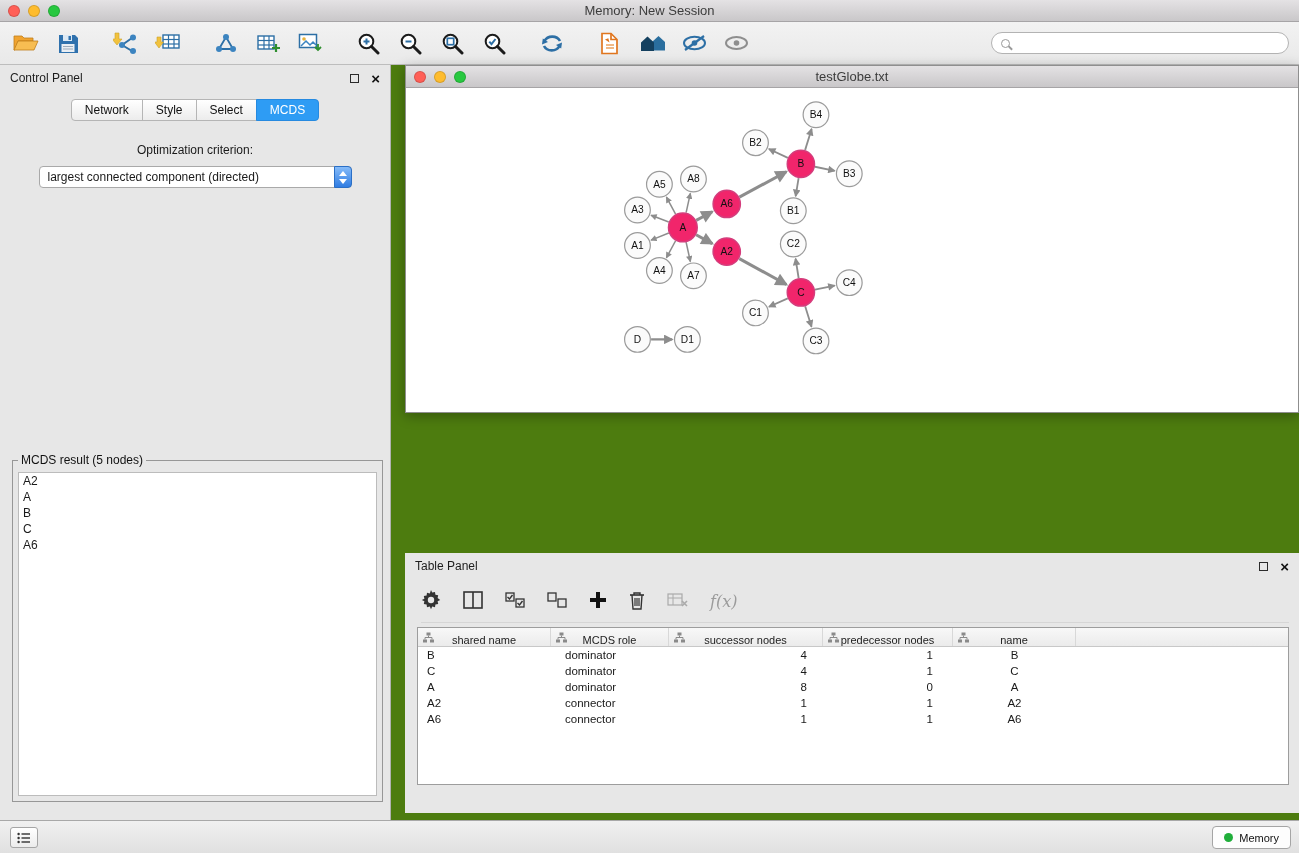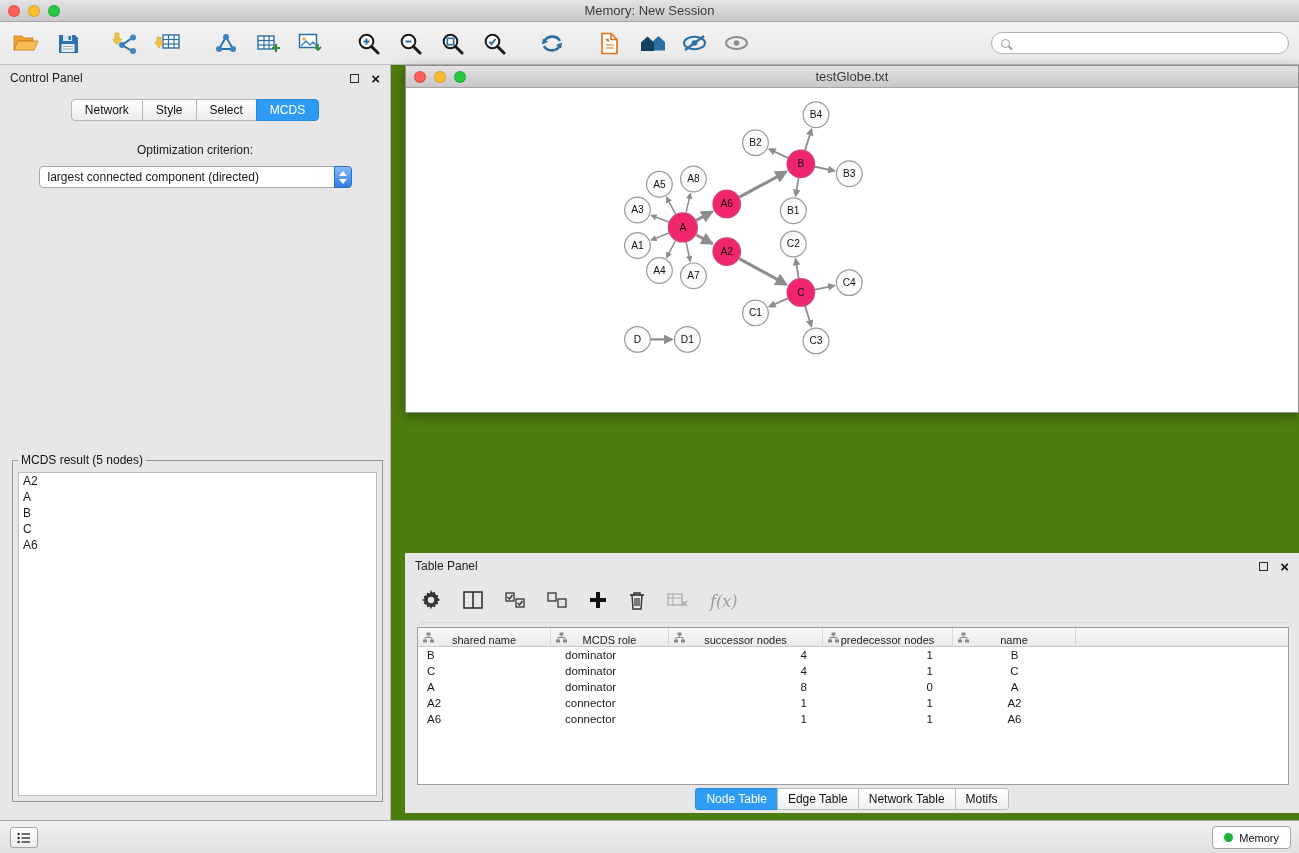--- a/index.html
+++ b/index.html
@@ -492,26 +492,20 @@
           </div>
           <div class="tr">
             <div class="td col0">A6</div>
             <div class="td col1">connector</div>
             <div class="td col2">1</div>
             <div class="td col3">1</div>
             <div class="td col4">A6</div>
           </div>
         </div>
     </div>
-    <div class="tp-tabs">
-        <div class="btab active">Node Table</div>
-        <div class="btab">Edge Table</div>
-        <div class="btab">Network Table</div>
-        <div class="btab">Motifs</div>
-      </div>
   </div>
 
 </div>
 
 <div class="statusbar">
   <div class="list-btn">
     <svg width="14" height="12" viewBox="0 0 14 12">
         <circle cx="1.6" cy="2" r="1.2" fill="#333"></circle>
         <circle cx="1.6" cy="6" r="1.2" fill="#333"></circle>
         <circle cx="1.6" cy="10" r="1.2" fill="#333"></circle>

